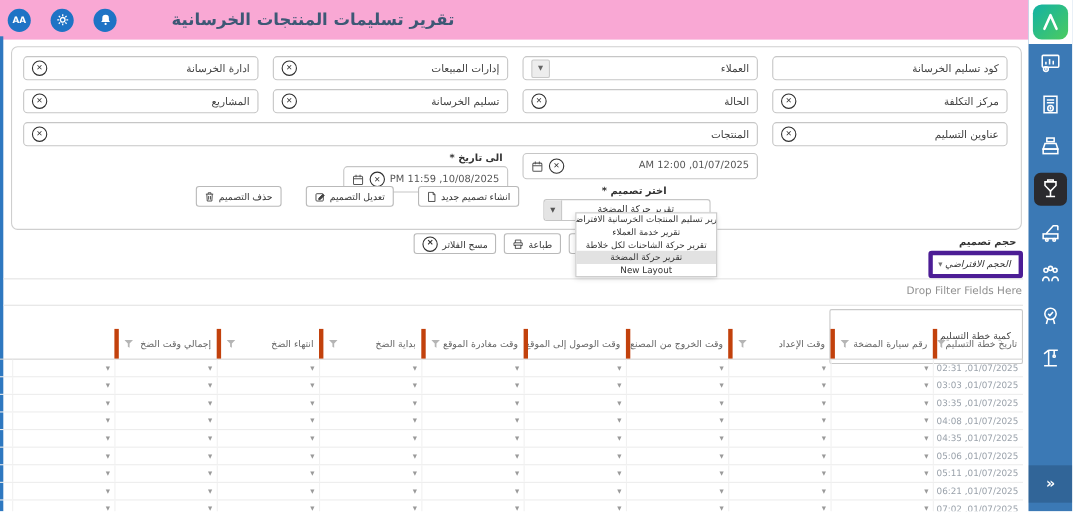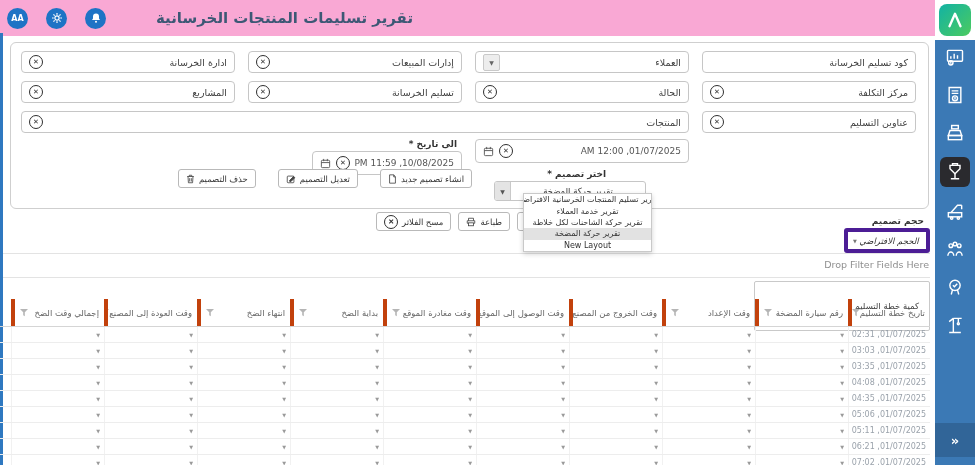--- a/index.html
+++ b/index.html
@@ -346,28 +346,20 @@
         </div>
         <div class="th">
           <span>انتهاء الضخ</span>
           <span>
             <svg width="8" height="8" viewBox="0 0 10 10">
               <path d="M0 0h10L6 4.2V9L4 7.8V4.2z" fill="#b5b5b5"></path>
             </svg>
           </span>
         </div>
         <div class="th">
-          <span>وقت العودة إلى المصنع</span>
-          <span>
-            <svg width="8" height="8" viewBox="0 0 10 10">
-              <path d="M0 0h10L6 4.2V9L4 7.8V4.2z" fill="#b5b5b5"></path>
-            </svg>
-          </span>
-        </div>
-        <div class="th">
           <span>إجمالي وقت الضخ</span>
           <span>
             <svg width="8" height="8" viewBox="0 0 10 10">
               <path d="M0 0h10L6 4.2V9L4 7.8V4.2z" fill="#b5b5b5"></path>
             </svg>
           </span>
         </div>
       </div>
     <div id="tbody">
         <div class="trow">

